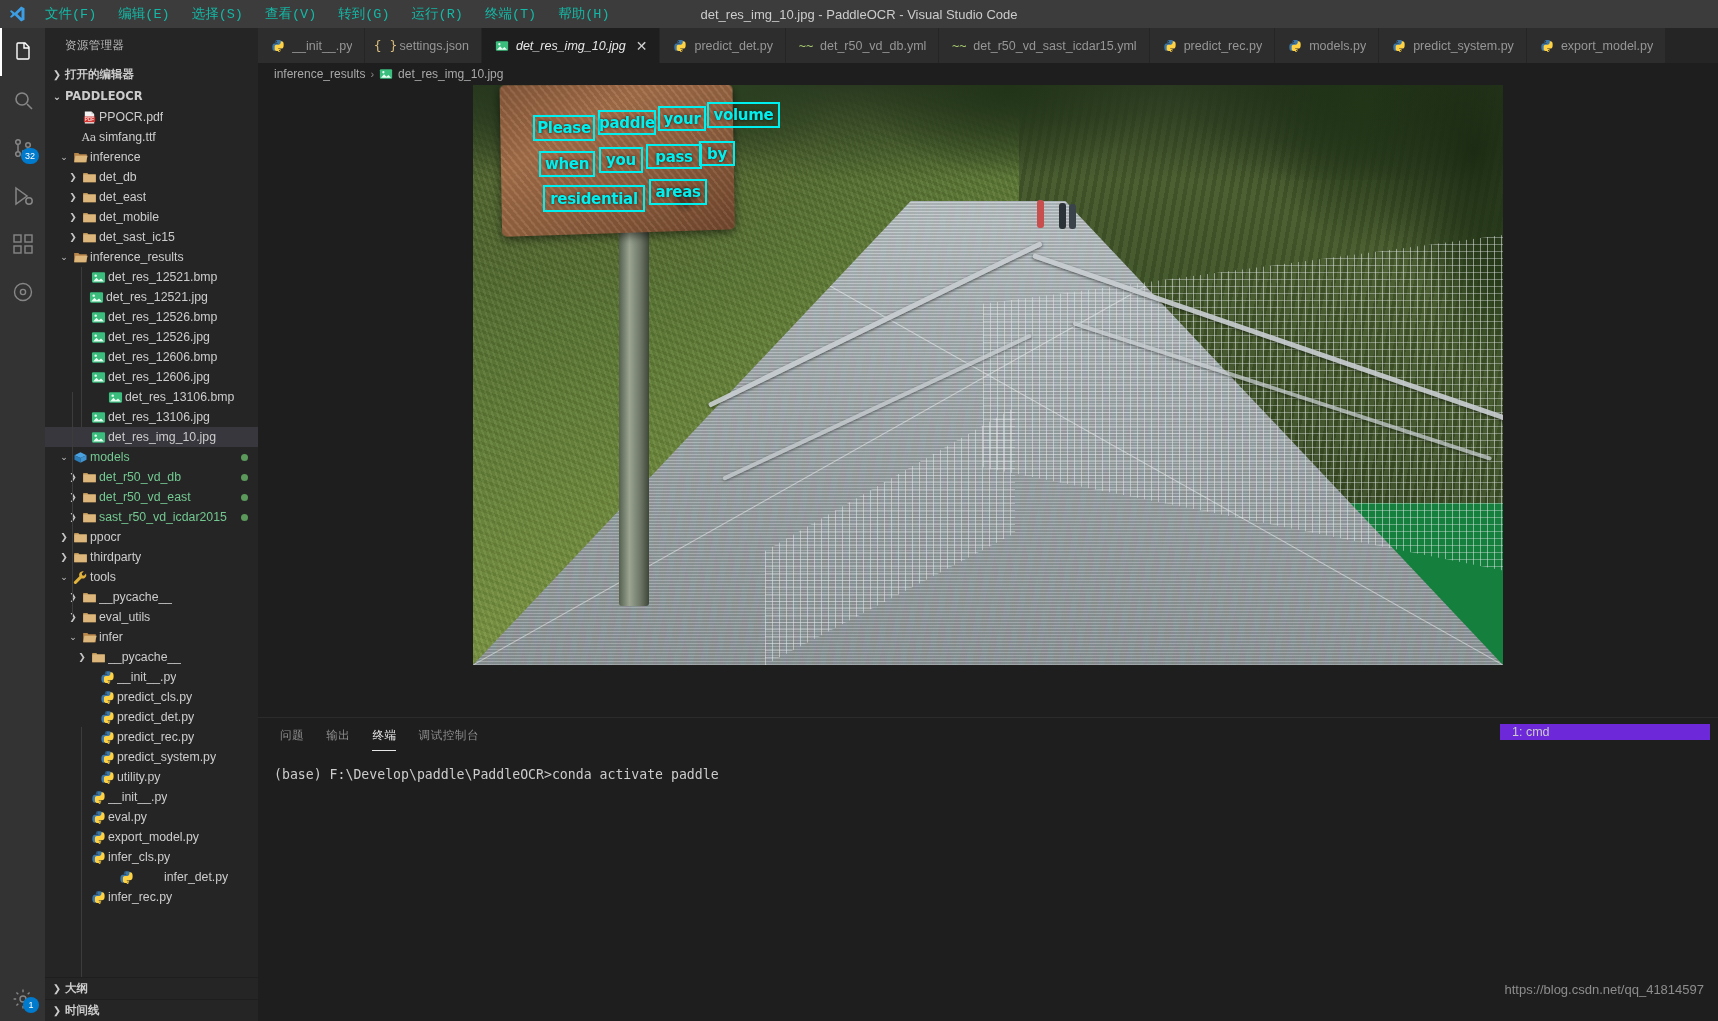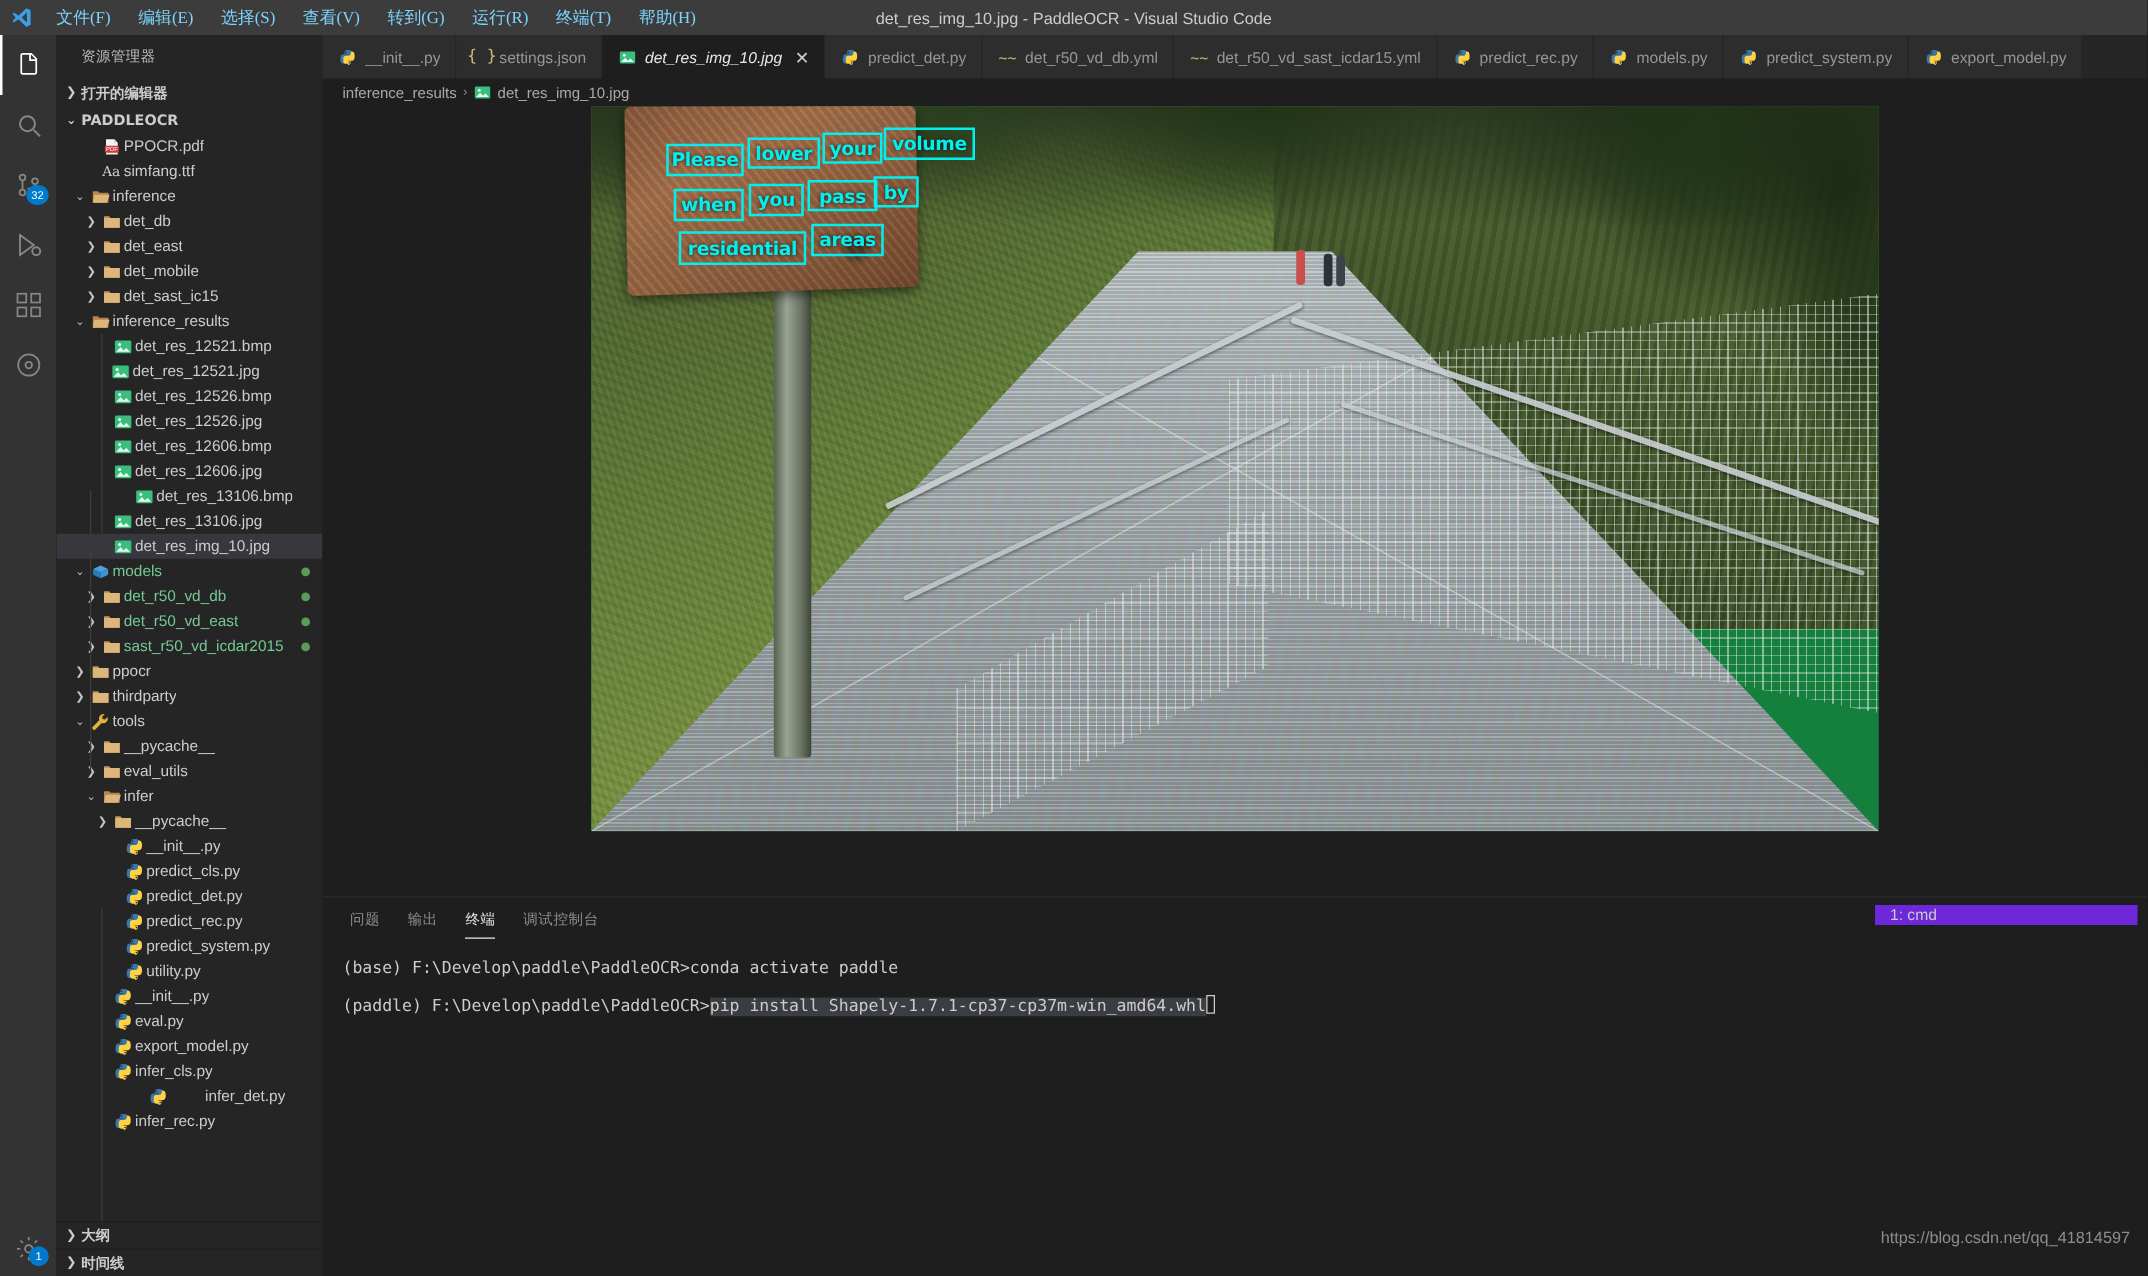--- a/index.html
+++ b/index.html
@@ -14,22 +14,22 @@
 
   
   .titlebar {
     height: 28px; background: #3c3c3c; display: flex; align-items: center;
     flex: none; position: relative; font-size: 13px;
   }
   .vscode-logo { width: 34px; display: flex; align-items: center; justify-content: center; }
   .vscode-logo svg { width: 18px; height: 18px; }
   .menu { display: flex; align-items: center; gap: 0px; }
   .menu-item {
-    padding: 4px 11px; color: #7dd3fc; font-size: 13.5px; white-space: nowrap;
-    font-family: Liberation Serif, serif;
+    padding: 4px 11px; color: #14b8a6; font-size: 13.5px; white-space: nowrap;
+    font-family: Liberation Mono, monospace;
   }
   .window-title {
     position: absolute; left: 0; right: 0; text-align: center;
     color: #cccccc; font-size: 13px; pointer-events: none;
   }
 
   
   .bodyrow { flex: 1; display: flex; min-height: 0; }
 
   
@@ -914,21 +914,21 @@
           <div class="rail" style="left:600px; top:236px; width:440px; transform:rotate(18deg); height:4px; opacity:.8;"></div>
 
           <div class="person" style="left:564px; top:115px; height:28px; background:#c94e4e;"></div>
           <div class="person" style="left:586px; top:118px; height:26px; background:#2b3338;"></div>
           <div class="person" style="left:596px; top:119px; height:25px; background:#3a4349;"></div>
 
           <div class="signpost"></div>
           <div class="sign"></div>
           <div id="ocr-layer" style="position:absolute; left:30px; top:8px; width:240px; height:150px;">
               <div class="ocrbox" style="left: 30px; top: 22px; width: 62px; height: 26px;">Please</div>
-              <div class="ocrbox" style="left: 95px; top: 17px; width: 58px; height: 25px;">lower</div>
+              <div class="ocrbox" style="left: 95px; top: 17px; width: 58px; height: 25px;">paddle</div>
               <div class="ocrbox" style="left: 155px; top: 13px; width: 48px; height: 25px;">your</div>
               <div class="ocrbox" style="left: 204px; top: 9px; width: 73px; height: 26px;">volume</div>
               <div class="ocrbox" style="left: 36px; top: 58px; width: 56px; height: 26px;">when</div>
               <div class="ocrbox" style="left: 96px; top: 54px; width: 44px; height: 26px;">you</div>
               <div class="ocrbox" style="left: 143px; top: 51px; width: 56px; height: 25px;">pass</div>
               <div class="ocrbox" style="left: 196px; top: 48px; width: 36px; height: 25px;">by</div>
               <div class="ocrbox" style="left: 40px; top: 92px; width: 102px; height: 27px;">residential</div>
               <div class="ocrbox" style="left: 146px; top: 86px; width: 58px; height: 26px;">areas</div>
             </div>
         </div>
@@ -937,21 +937,20 @@
       <div class="panel">
         <div class="panel-header">
           <div class="panel-tab">问题</div>
           <div class="panel-tab">输出</div>
           <div class="panel-tab active">终端</div>
           <div class="panel-tab">调试控制台</div>
           <div class="term-select">1: cmd</div>
         </div>
         <div class="terminal" id="terminal">
             <div class="term-line"><span>(base) F:\Develop\paddle\PaddleOCR&gt;</span><span>conda activate paddle</span></div>
-            <div class="term-line"><span>(paddle) F:\Develop\paddle\PaddleOCR&gt;</span><span class="term-sel">pip install Shapely-1.7.1-cp37-cp37m-win_amd64.whl</span><span class="term-cursor"></span></div>
           </div>
       </div>
 
       <div class="statusbar"></div>
     </div>
   </div>
 
   <div class="watermark">https://blog.csdn.net/qq_41814597</div>
 </div>
 

